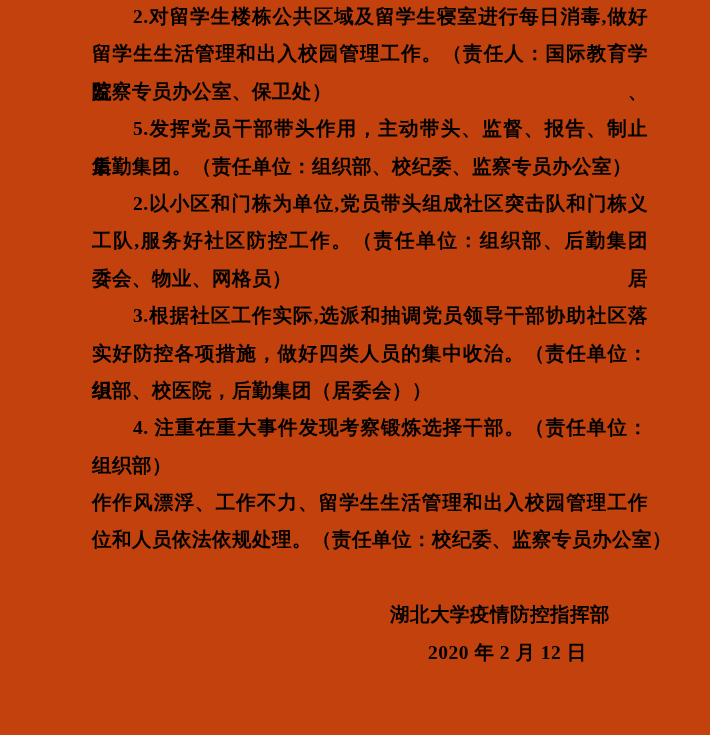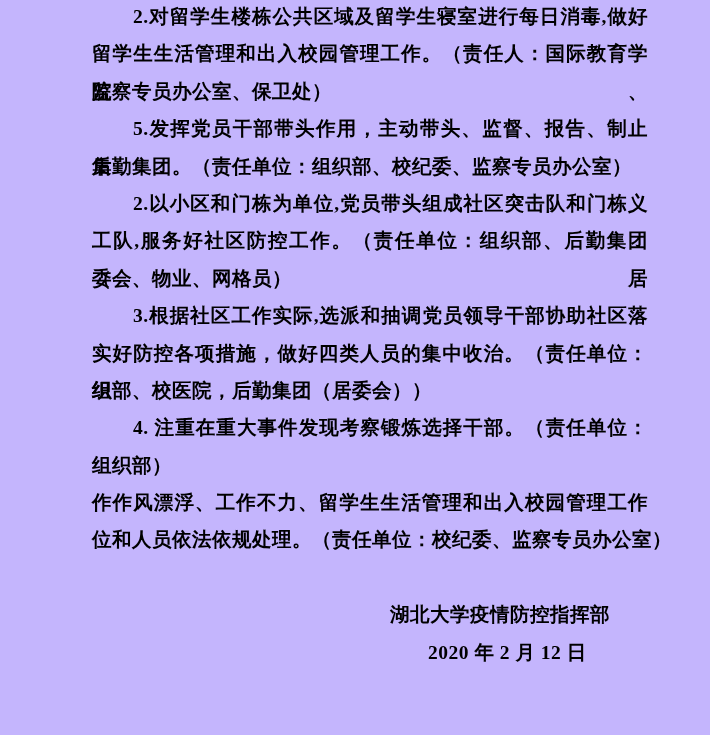--- a/index.html
+++ b/index.html
@@ -4,21 +4,21 @@
 <style>
   html, body {
     margin: 0;
     padding: 0;
     background: #ffffff;
   }
   .page {
     position: relative;
     width: 710px;
     height: 735px;
-    background: #c4b5fd;
+    background: #c2410c;
     overflow: hidden;
     font-family: "Liberation Serif", "DejaVu Serif", serif;
     color: #000000;
   }
   .text-block {
     position: absolute;
     left: 92px;
     top: -2px;
     width: 556px;
   }

